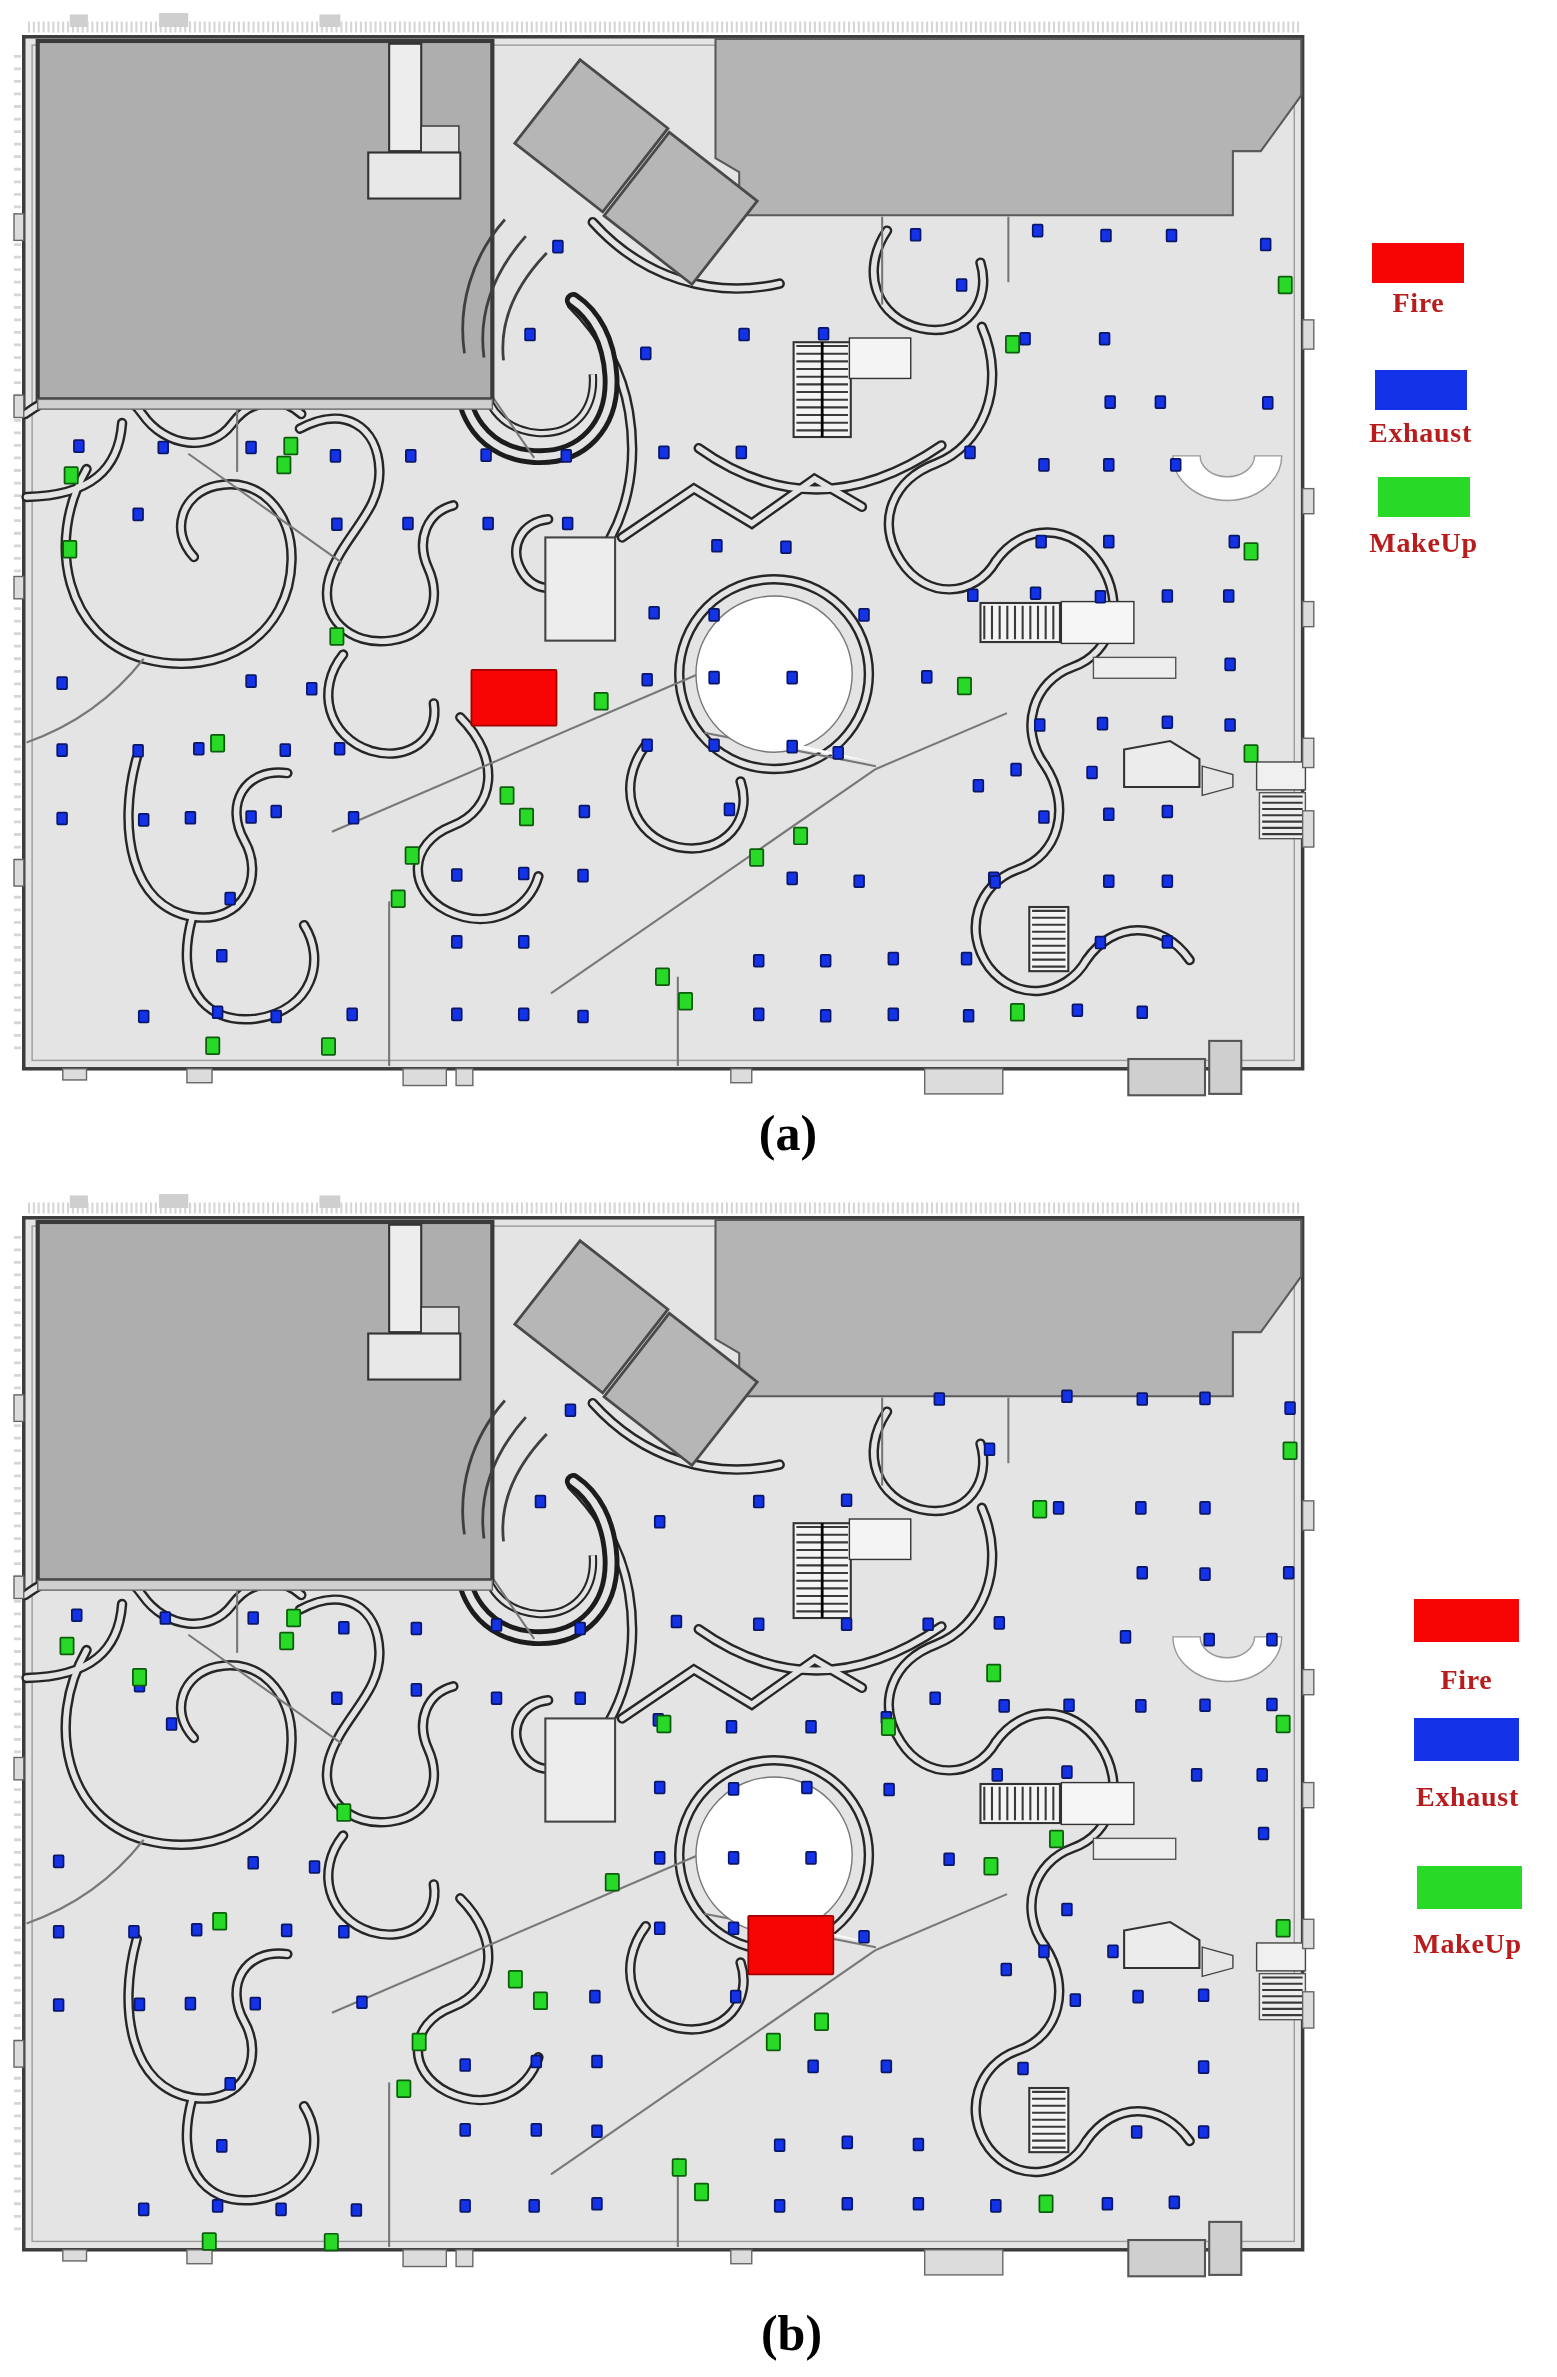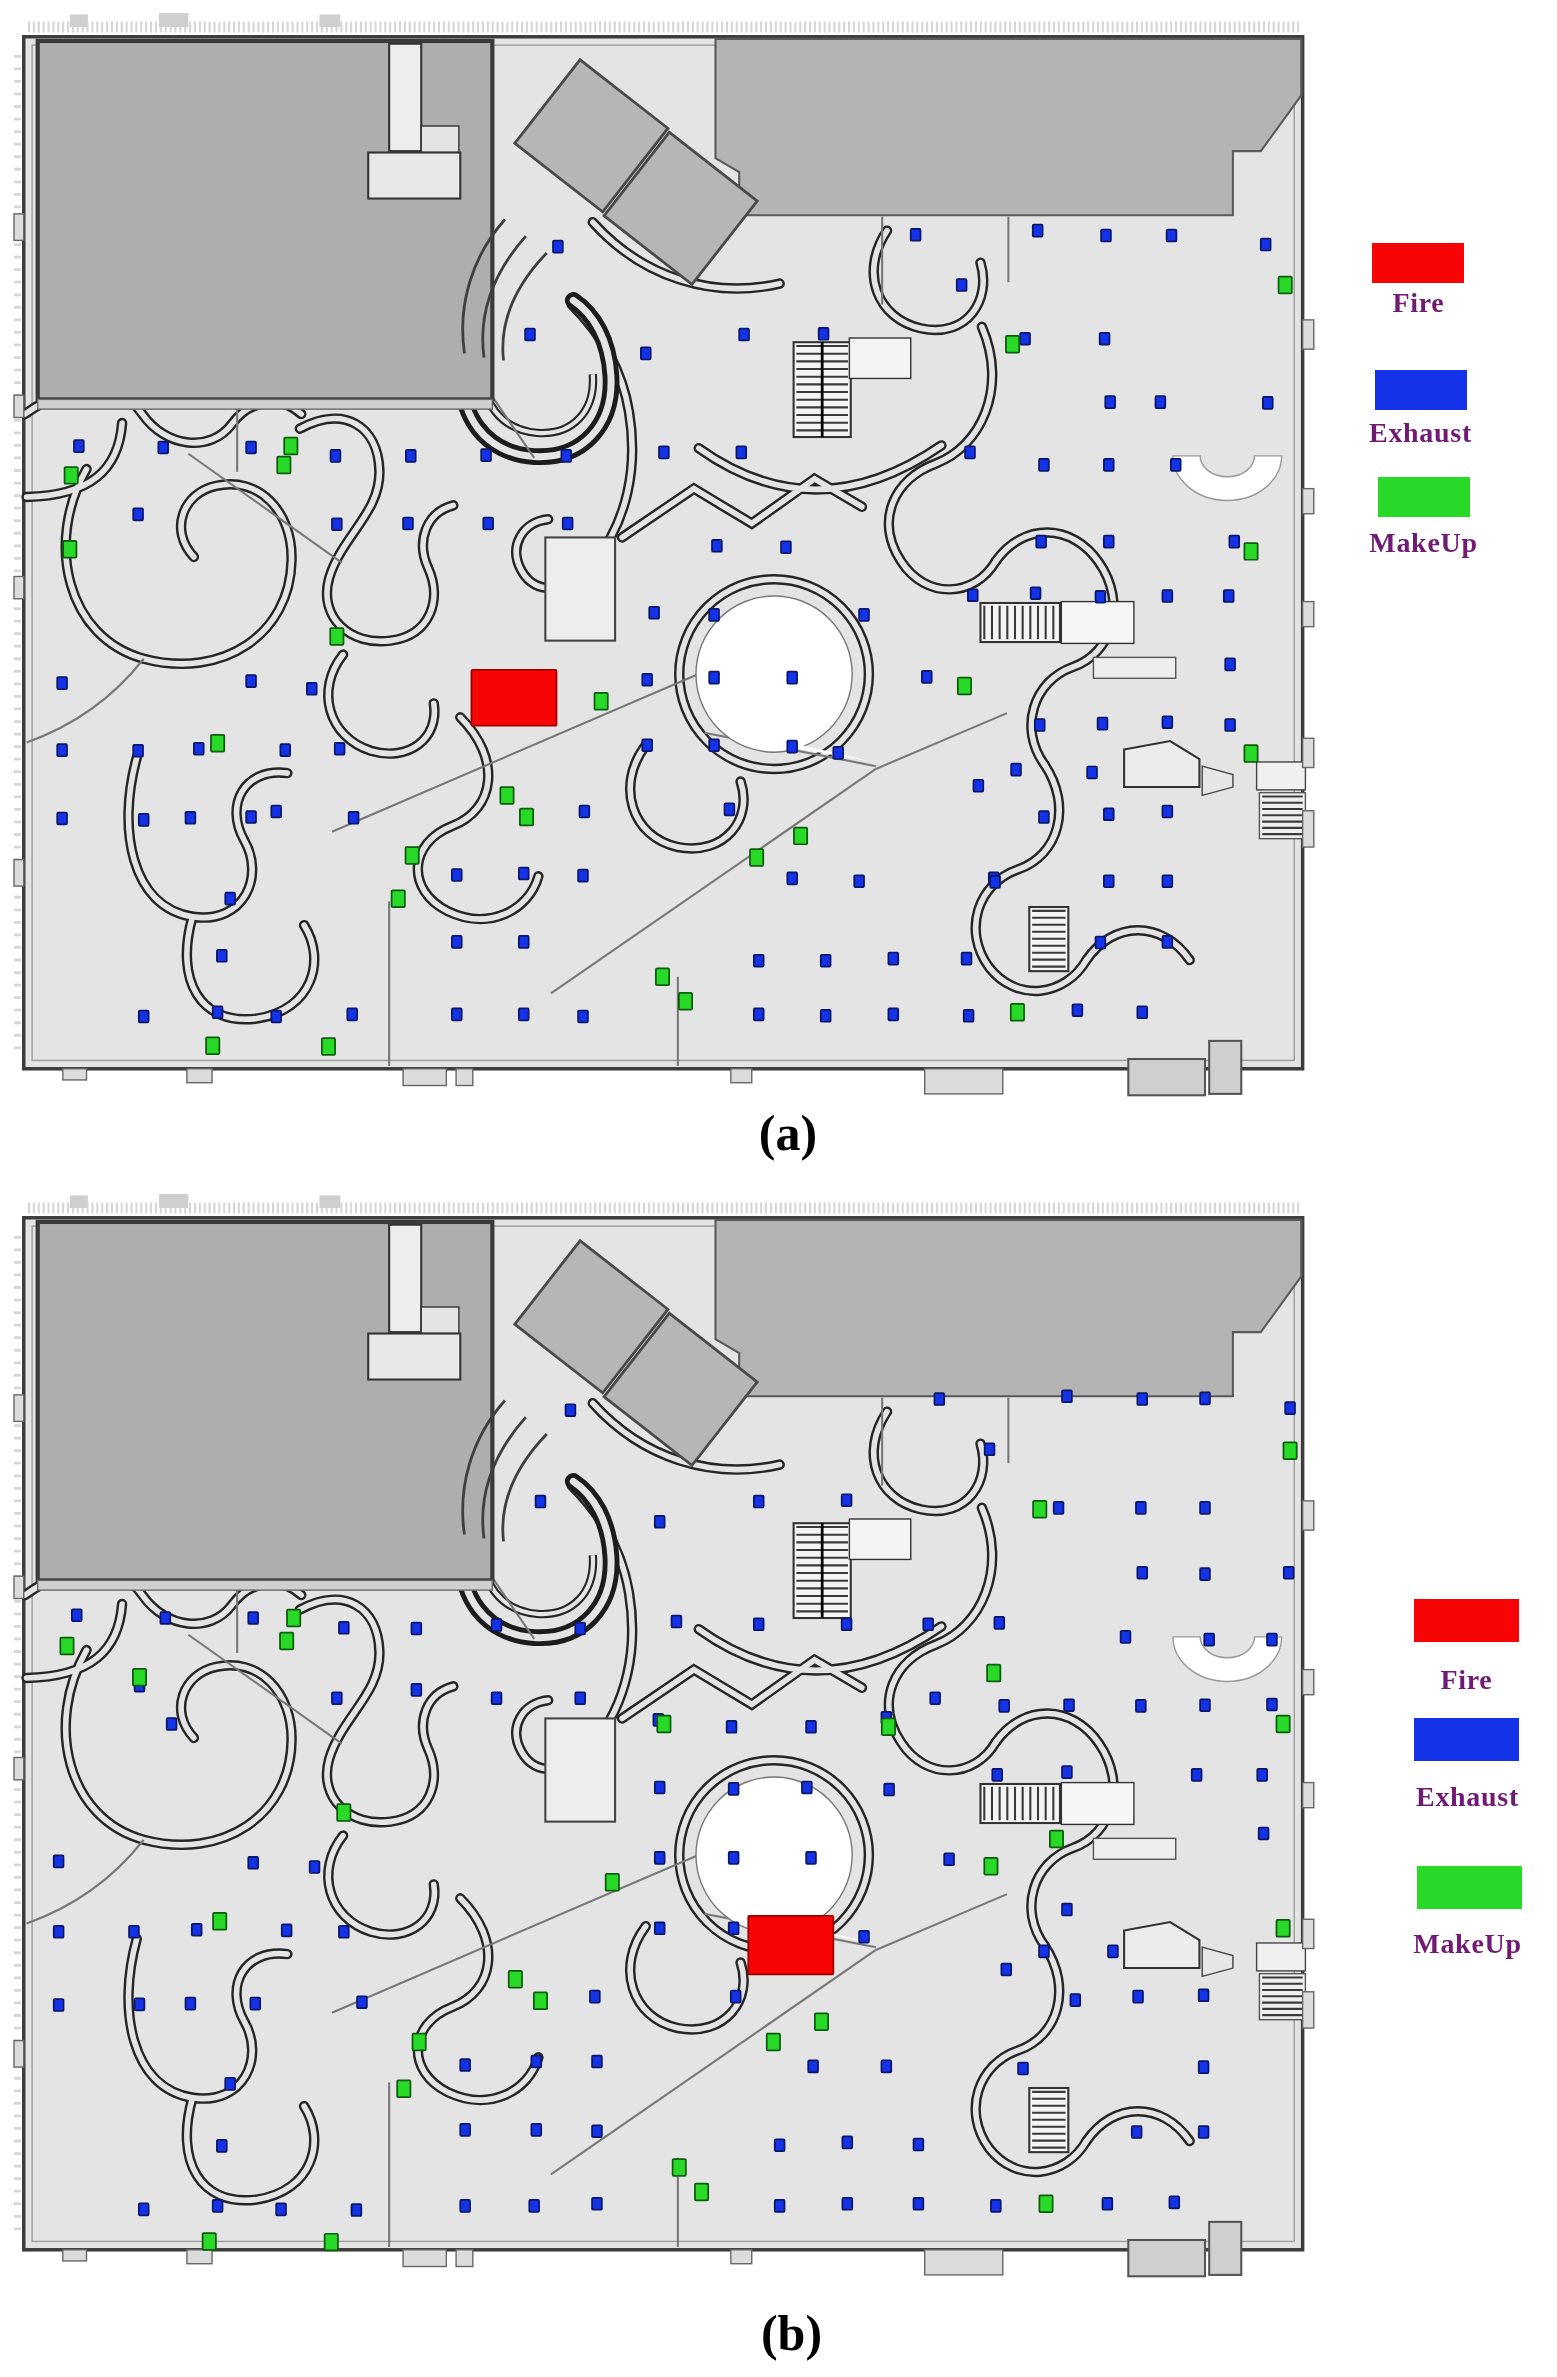--- a/index.html
+++ b/index.html
@@ -5,21 +5,21 @@
   html,body{margin:0;padding:0;background:#ffffff;}
   body{width:1558px;height:2377px;position:relative;font-family:"Liberation Serif",serif;}
   .panel-svg{position:absolute;overflow:visible;}
   #plan-a{left:14px;top:5.6px;width:1297px;height:1081px;}
   #plan-b{left:14px;top:1187px;width:1297px;height:1081px;}
   .legend{position:absolute;}
   .swatch{position:absolute;}
   .legend-a .swatch{width:92px;height:40px;}
   .legend-b .swatch{width:105px;height:43px;}
   .legend-label{position:absolute;width:209px;text-align:center;font-weight:bold;
-    font-size:28px;color:#701a75;font-family:"Liberation Serif",serif;letter-spacing:0.7px;}
+    font-size:28px;color:#b91c1c;font-family:"Liberation Serif",serif;letter-spacing:0.7px;}
   .caption{position:absolute;font-weight:bold;font-size:50px;color:#000;text-align:center;
     font-family:"Liberation Serif",serif;}
   #caption-a{left:0;top:1104px;width:1576px;}
   #caption-b{left:0;top:2304px;width:1583px;}
   
   #leg-a-fire-sw{left:1372px;top:243px;}
   #leg-a-fire-lb{left:1314px;top:287px;}
   #leg-a-exh-sw{left:1375px;top:370px;}
   #leg-a-exh-lb{left:1316px;top:417px;}
   #leg-a-mk-sw{left:1378px;top:477px;}

